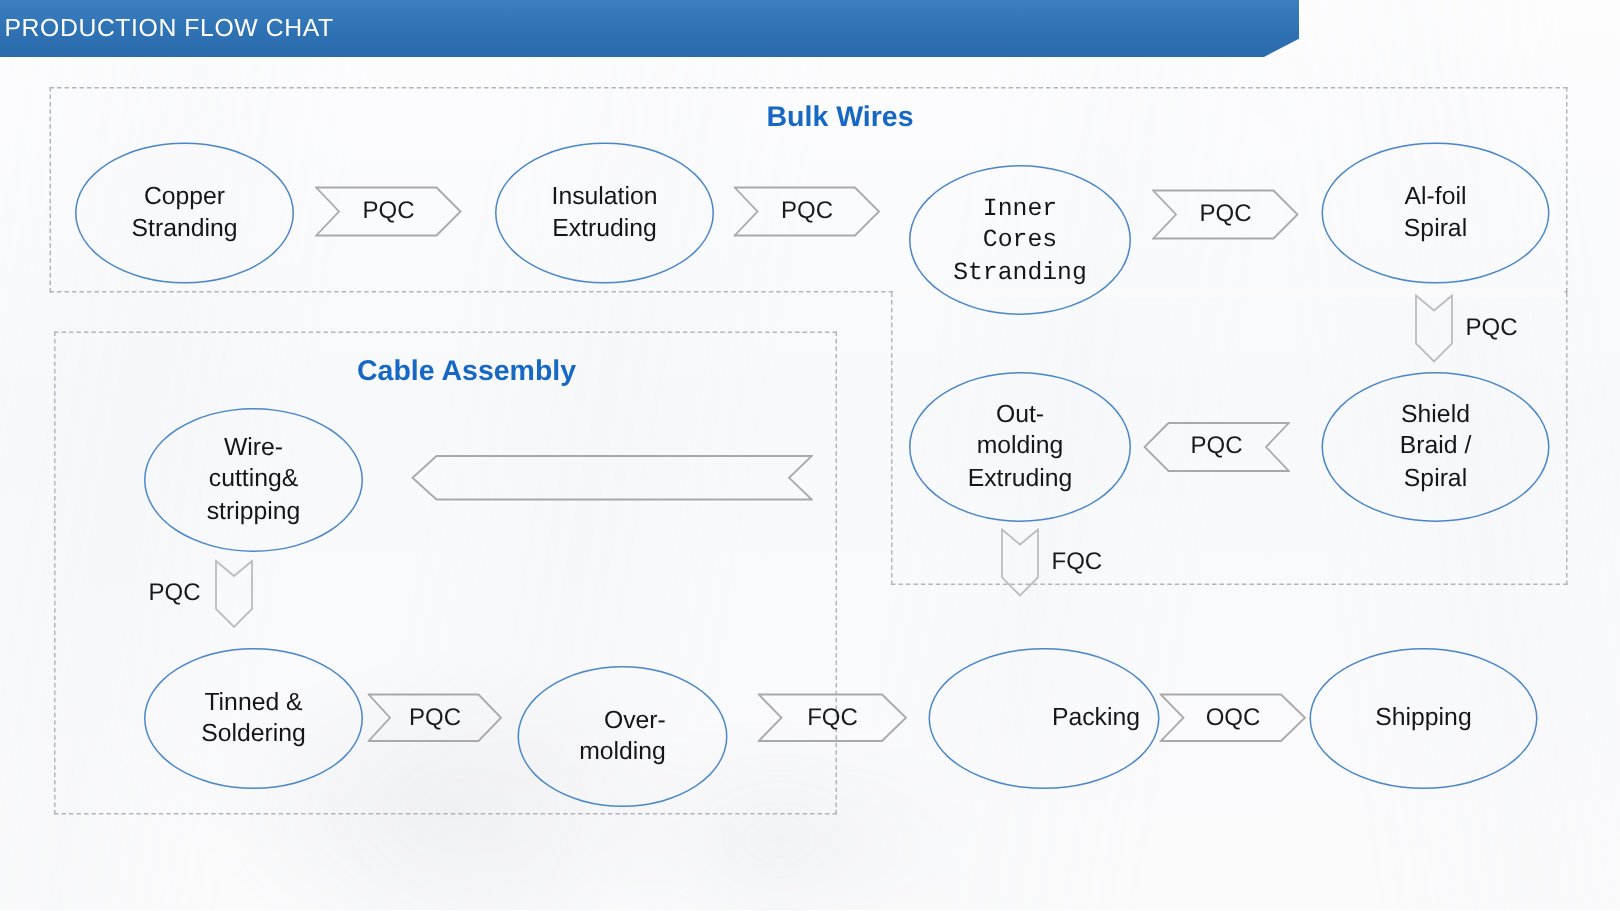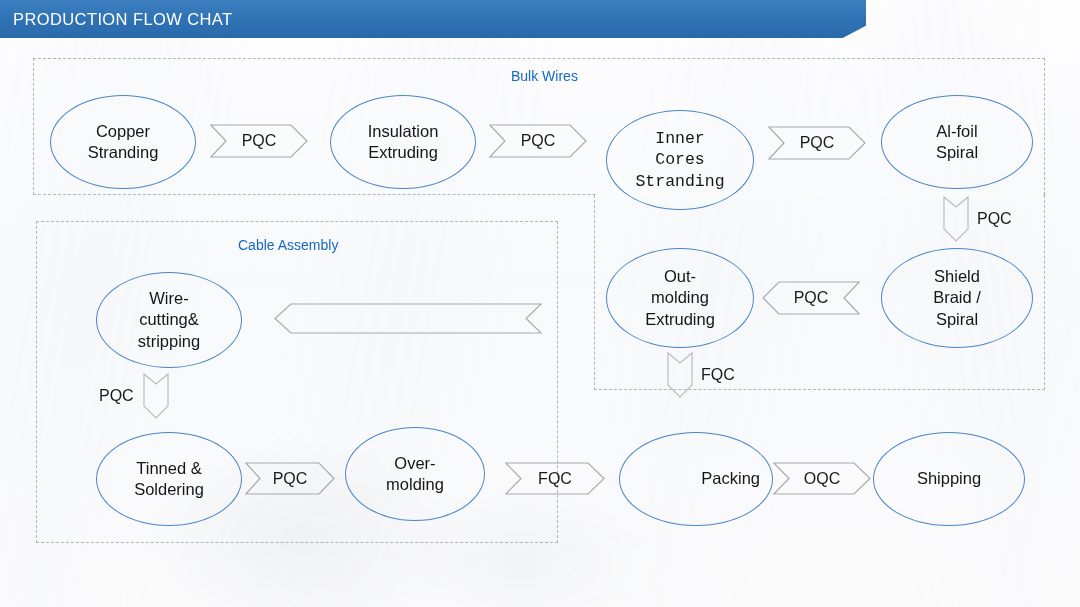--- a/index.html
+++ b/index.html
@@ -32,36 +32,36 @@
   
   #header-banner{
     position:absolute;left:0;top:0;width:866px;height:38px;
     background:linear-gradient(180deg,#3b7fc0 0%,#2f72b4 55%,#2a6aab 100%);
     clip-path:polygon(0 0,100% 0,100% 68%,97.3% 100%,0 100%);
     display:flex;align-items:center;
     box-shadow:0 2px 3px rgba(0,0,0,.18);
   }
   #header-title{
     color:#fff;font-size:16.5px;letter-spacing:.4px;
-    padding-left:13px;font-weight:400;
+    padding-left:3px;font-weight:400;
     white-space:nowrap;
   }
 
   
   .group-box{
     position:absolute;
     border:1.3px dashed #b2b5ba;
     background:transparent;
     box-sizing:border-box;
   }
   .group-label{
     position:absolute;
     color:#1668c4;
-    font-weight:normal;
-    font-size:14px;
+    font-weight:bold;
+    font-size:19px;
     white-space:nowrap;
   }
   
   .mask{position:absolute;background:#fbfbfc;}
 
   
   .node{
     position:absolute;
     border:1.7px solid #4a86c8;
     border-radius:50%;
@@ -228,21 +228,21 @@
     </span>
   </div>
 
   <div class="arrow" style="left:245px;top:462px;width:90px;height:33px;">
     <svg class="shape" viewBox="0 0 90 33" preserveAspectRatio="none">
       <polygon points="0.8,1 74,1 89,16.5 74,32 0.8,32 15,16.5" fill="none" stroke="#a9a9a9" stroke-width="1.2"></polygon>
     </svg>
     <span class="lbl">PQC</span>
   </div>
 
-  <div class="node" style="left:345px;top:427px;width:140px;height:94px;">
+  <div class="node" style="left:345px;top:444px;width:140px;height:94px;text-align:right;">
     <span>
       <span>Over-</span>
       <span>molding</span>
     </span>
   </div>
 
   <div class="arrow" style="left:505px;top:462px;width:100px;height:33px;">
     <svg class="shape" viewBox="0 0 100 33" preserveAspectRatio="none">
       <polygon points="0.8,1 83,1 99,16.5 83,32 0.8,32 16,16.5" fill="none" stroke="#a9a9a9" stroke-width="1.2"></polygon>
     </svg>

